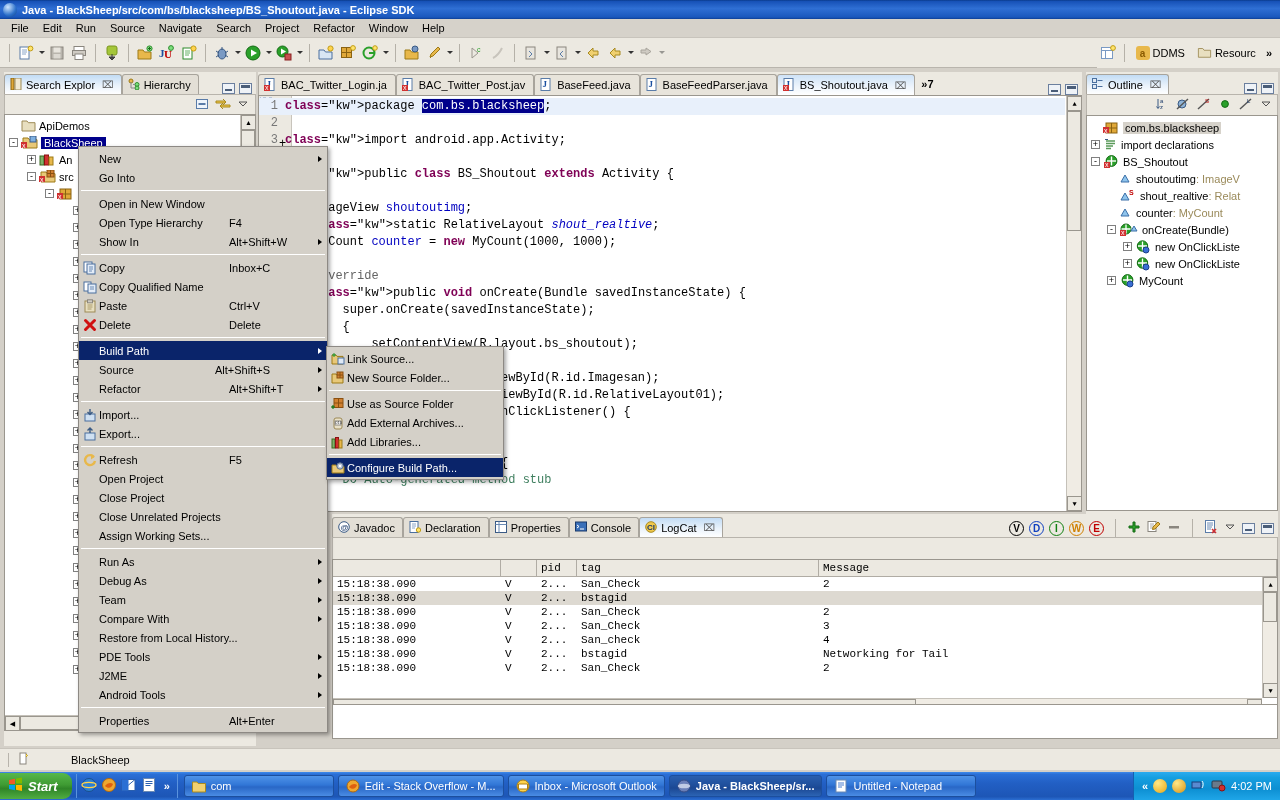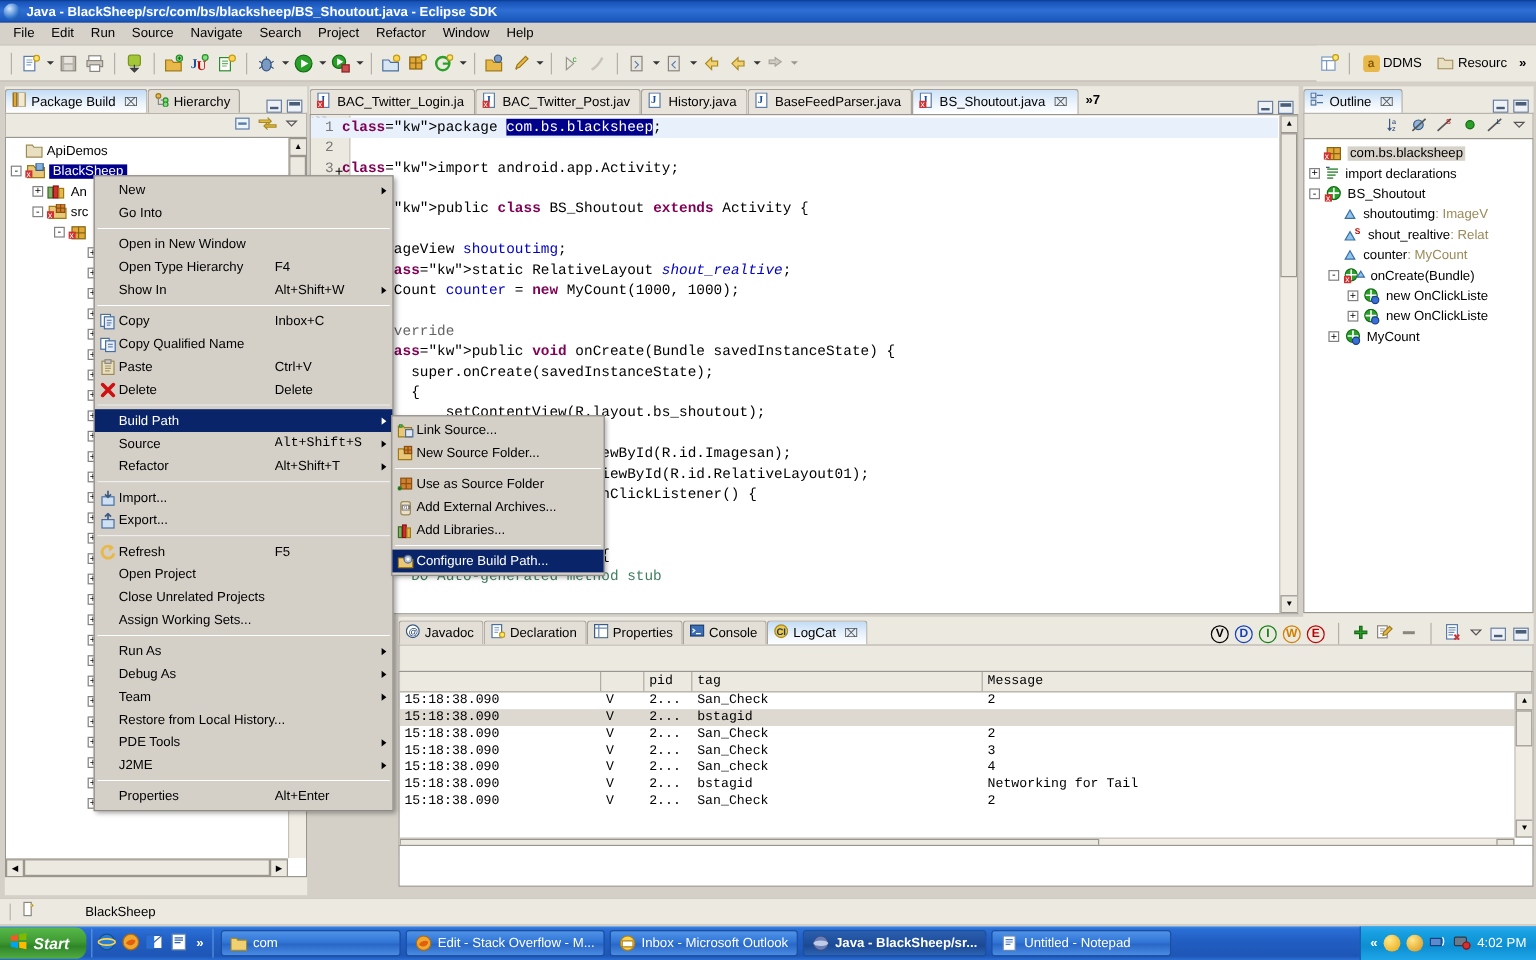--- a/index.html
+++ b/index.html
@@ -343,21 +343,21 @@
 
   <div class="panel" style="left:4px; top:4px; width:252px; height:674px;">
     <div class="tabrow">
       <div class="vtab active">
         <span>
           <svg width="12" height="12" viewBox="0 0 12 12">
               <rect x="1" y="0" width="3" height="12" fill="#e0a838" stroke="#8a6210"></rect>
               <rect x="5" y="0" width="6" height="12" fill="#f2e9d2" stroke="#9d8a56"></rect>
             </svg>
         </span>
-        <span>Package Build</span>
+        <span>Search Explor</span>
         <span class="vtabX">⌧</span>
       </div>
       <div class="vtab">
         <span>
           <svg width="12" height="12" viewBox="0 0 12 12">
               <circle cx="3" cy="3" r="2" fill="#e8b84b" stroke="#9d7a16"></circle>
               <circle cx="9" cy="6.5" r="2" fill="#7fe07f" stroke="#2d8c2d"></circle>
               <circle cx="9" cy="10" r="2" fill="#7fe07f" stroke="#2d8c2d"></circle>
               <path d="M3 4v6h4M5 6.5h2" stroke="#888" fill="none"></path>
             </svg>
@@ -604,21 +604,21 @@
         </span>
         <span>BAC_Twitter_Post.jav</span>
       </div>
       <div class="etab">
         <span>
           <svg width="13" height="13" viewBox="0 0 13 13">
               <rect x="1" y="0.5" width="9" height="12" fill="#fff" stroke="#5a7ca8"></rect>
               <text x="2.5" y="9" font-size="9" fill="#1a4fa0" font-family="serif" font-weight="bold">J</text>
             </svg>
         </span>
-        <span>History.java</span>
+        <span>BaseFeed.java</span>
       </div>
       <div class="etab">
         <span>
           <svg width="13" height="13" viewBox="0 0 13 13">
               <rect x="1" y="0.5" width="9" height="12" fill="#fff" stroke="#5a7ca8"></rect>
               <text x="2.5" y="9" font-size="9" fill="#1a4fa0" font-family="serif" font-weight="bold">J</text>
             </svg>
         </span>
         <span>BaseFeedParser.java</span>
       </div>
@@ -1102,21 +1102,21 @@
     </div>
     <div class="cmsep"></div>
     <div class="cmi hl">
       <span class="cmicon"></span>
       <span class="cmlabel">Build Path</span>
       <span class="cmsub"></span>
     </div>
     <div class="cmi">
       <span class="cmicon"></span>
       <span class="cmlabel">Source</span>
-      <span class="cmaccel" style="left: 150px; font-family: Liberation Mono, monospace;">Alt+Shift+S</span>
+      <span class="cmaccel" style="left: 136px;">Alt+Shift+S</span>
       <span class="cmsub"></span>
     </div>
     <div class="cmi">
       <span class="cmicon"></span>
       <span class="cmlabel">Refactor</span>
       <span class="cmaccel" style="left: 150px;">Alt+Shift+T</span>
       <span class="cmsub"></span>
     </div>
     <div class="cmsep"></div>
     <div class="cmi">
@@ -1147,20 +1147,24 @@
       </span>
       <span class="cmlabel">Refresh</span>
       <span class="cmaccel" style="left: 150px;">F5</span>
     </div>
     <div class="cmi">
       <span class="cmicon"></span>
       <span class="cmlabel">Open Project</span>
     </div>
     <div class="cmi">
       <span class="cmicon"></span>
+      <span class="cmlabel">Close Project</span>
+    </div>
+    <div class="cmi">
+      <span class="cmicon"></span>
       <span class="cmlabel">Close Unrelated Projects</span>
     </div>
     <div class="cmi">
       <span class="cmicon"></span>
       <span class="cmlabel">Assign Working Sets...</span>
     </div>
     <div class="cmsep"></div>
     <div class="cmi">
       <span class="cmicon"></span>
       <span class="cmlabel">Run As</span>
@@ -1171,30 +1175,40 @@
       <span class="cmlabel">Debug As</span>
       <span class="cmsub"></span>
     </div>
     <div class="cmi">
       <span class="cmicon"></span>
       <span class="cmlabel">Team</span>
       <span class="cmsub"></span>
     </div>
     <div class="cmi">
       <span class="cmicon"></span>
+      <span class="cmlabel">Compare With</span>
+      <span class="cmsub"></span>
+    </div>
+    <div class="cmi">
+      <span class="cmicon"></span>
       <span class="cmlabel">Restore from Local History...</span>
     </div>
     <div class="cmi">
       <span class="cmicon"></span>
       <span class="cmlabel">PDE Tools</span>
       <span class="cmsub"></span>
     </div>
     <div class="cmi">
       <span class="cmicon"></span>
       <span class="cmlabel">J2ME</span>
+      <span class="cmsub"></span>
+    </div>
+    <div class="cmi">
+      <span class="cmicon"></span>
+      <span class="cmlabel">Android Tools</span>
       <span class="cmsub"></span>
     </div>
     <div class="cmsep"></div>
     <div class="cmi">
       <span class="cmicon"></span>
       <span class="cmlabel">Properties</span>
       <span class="cmaccel" style="left: 150px;">Alt+Enter</span>
     </div>
   </div>
 

